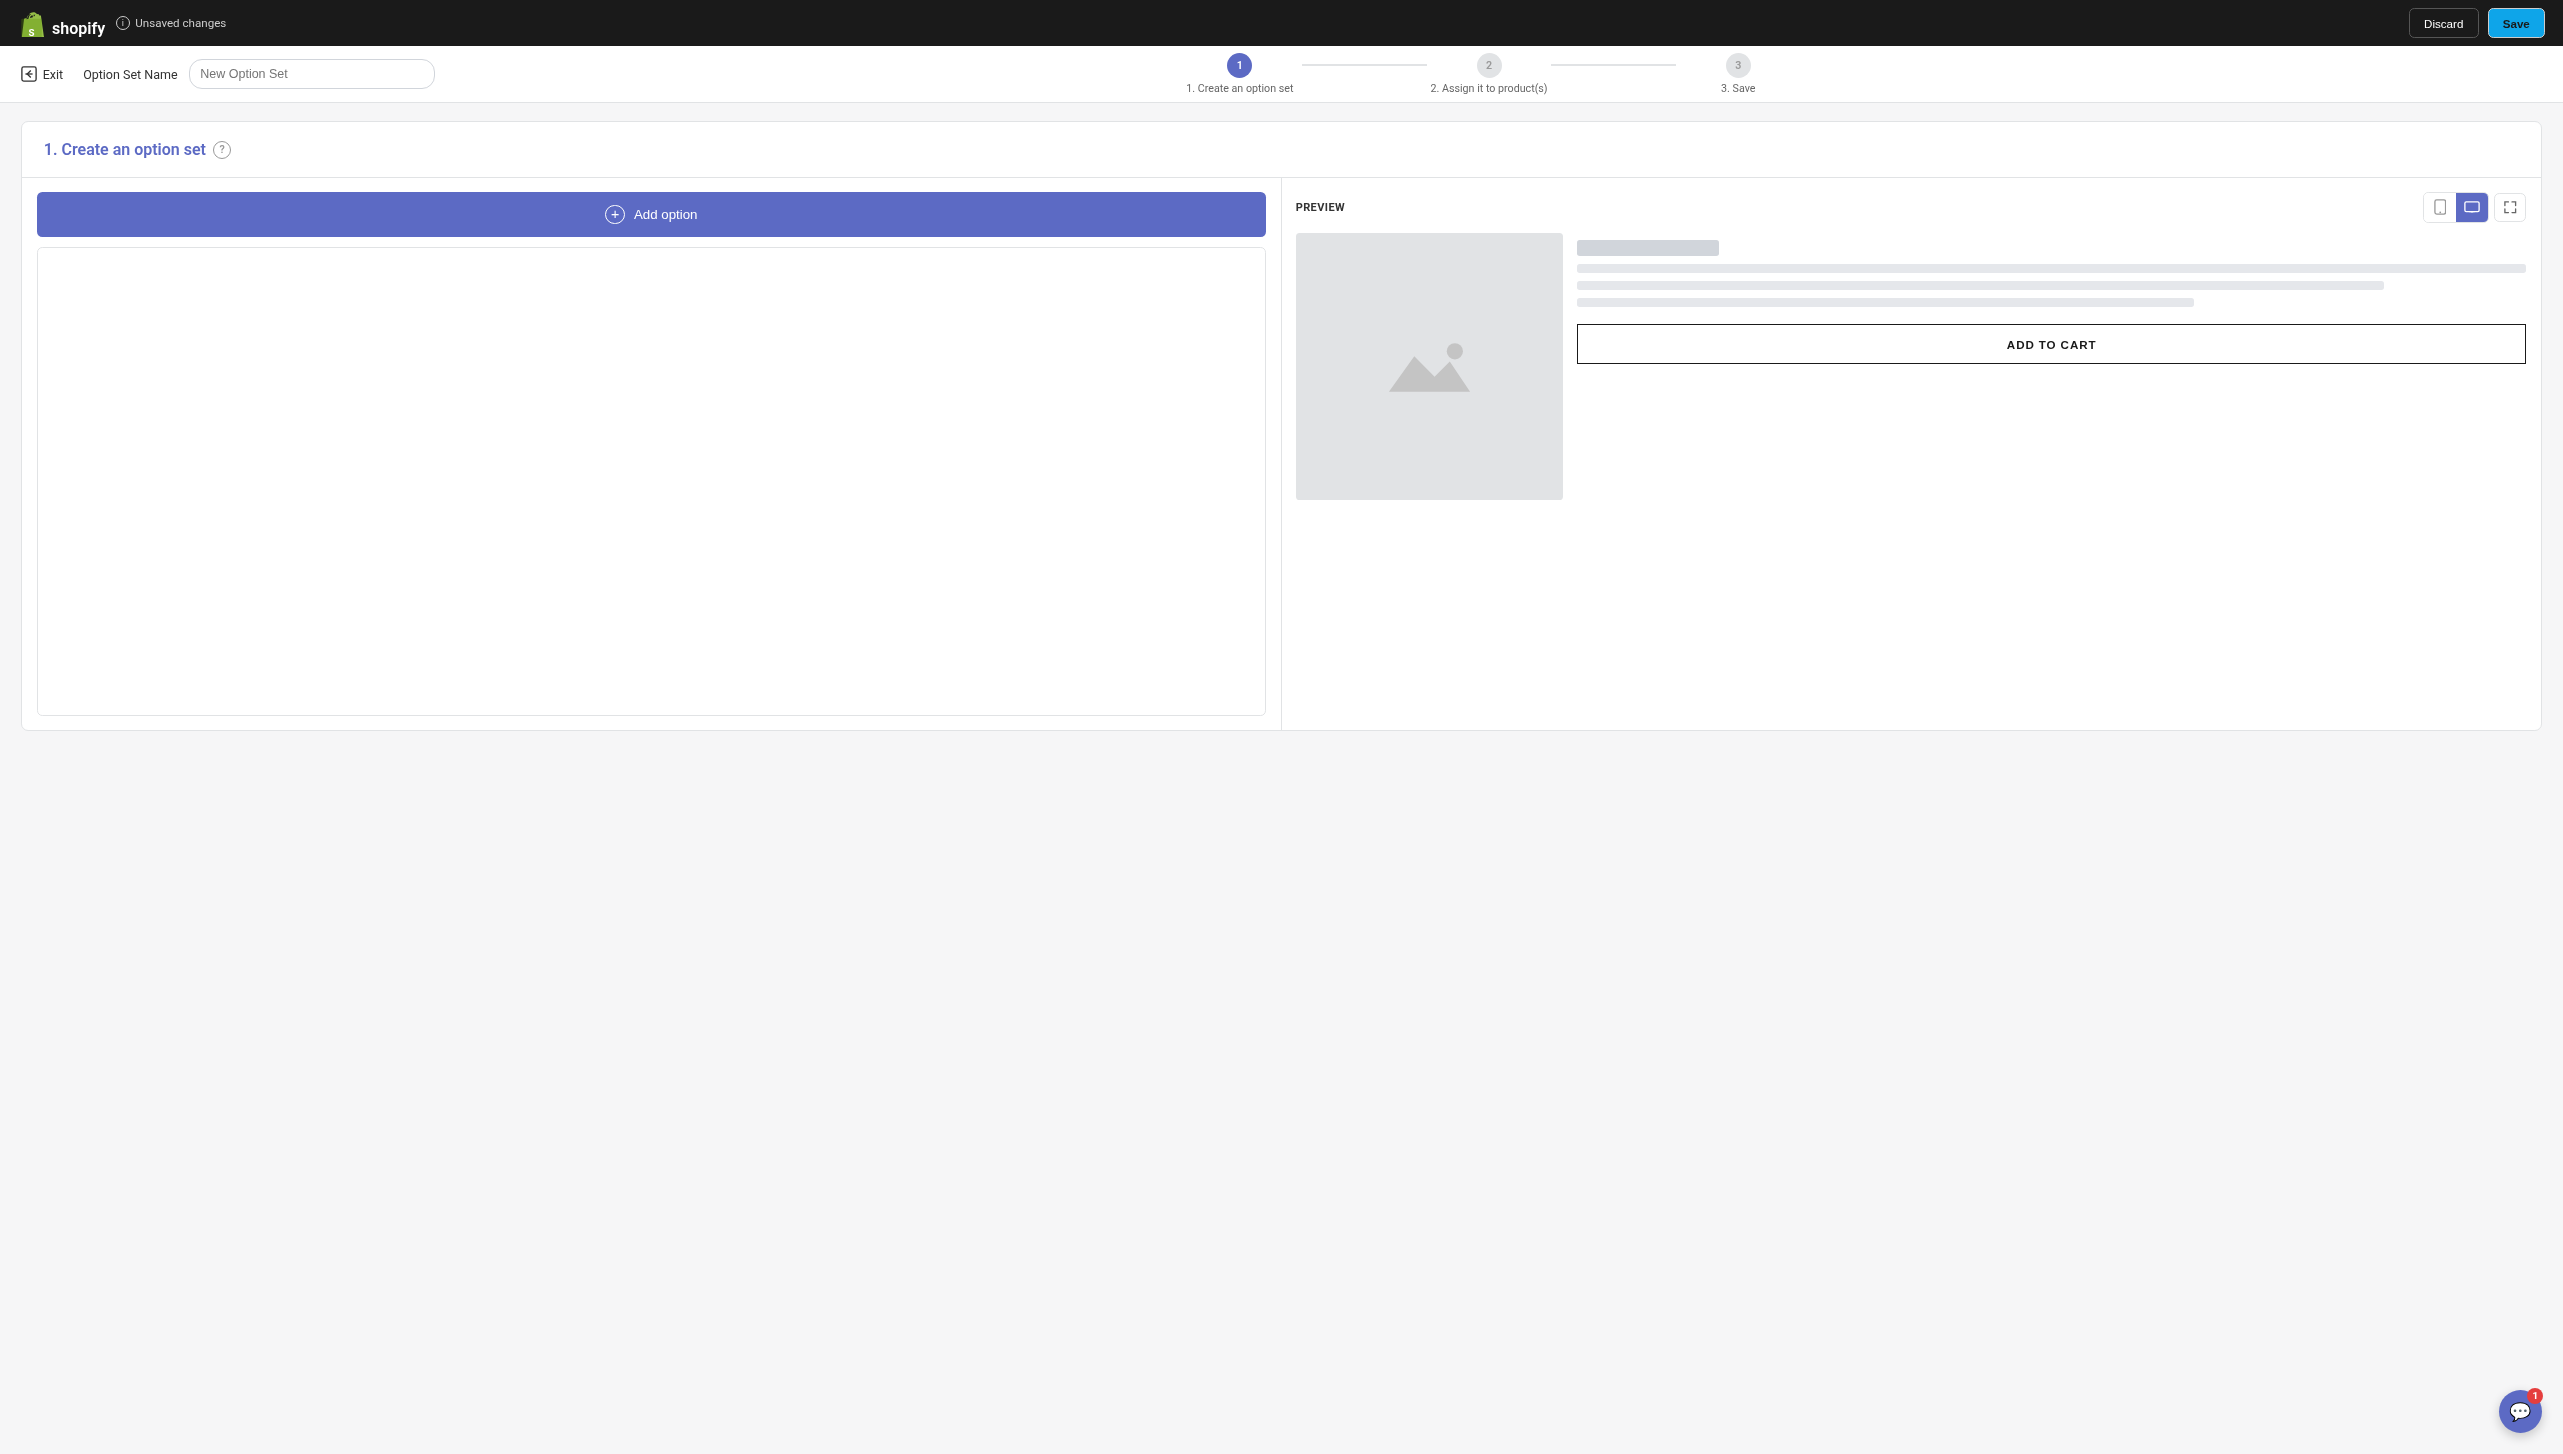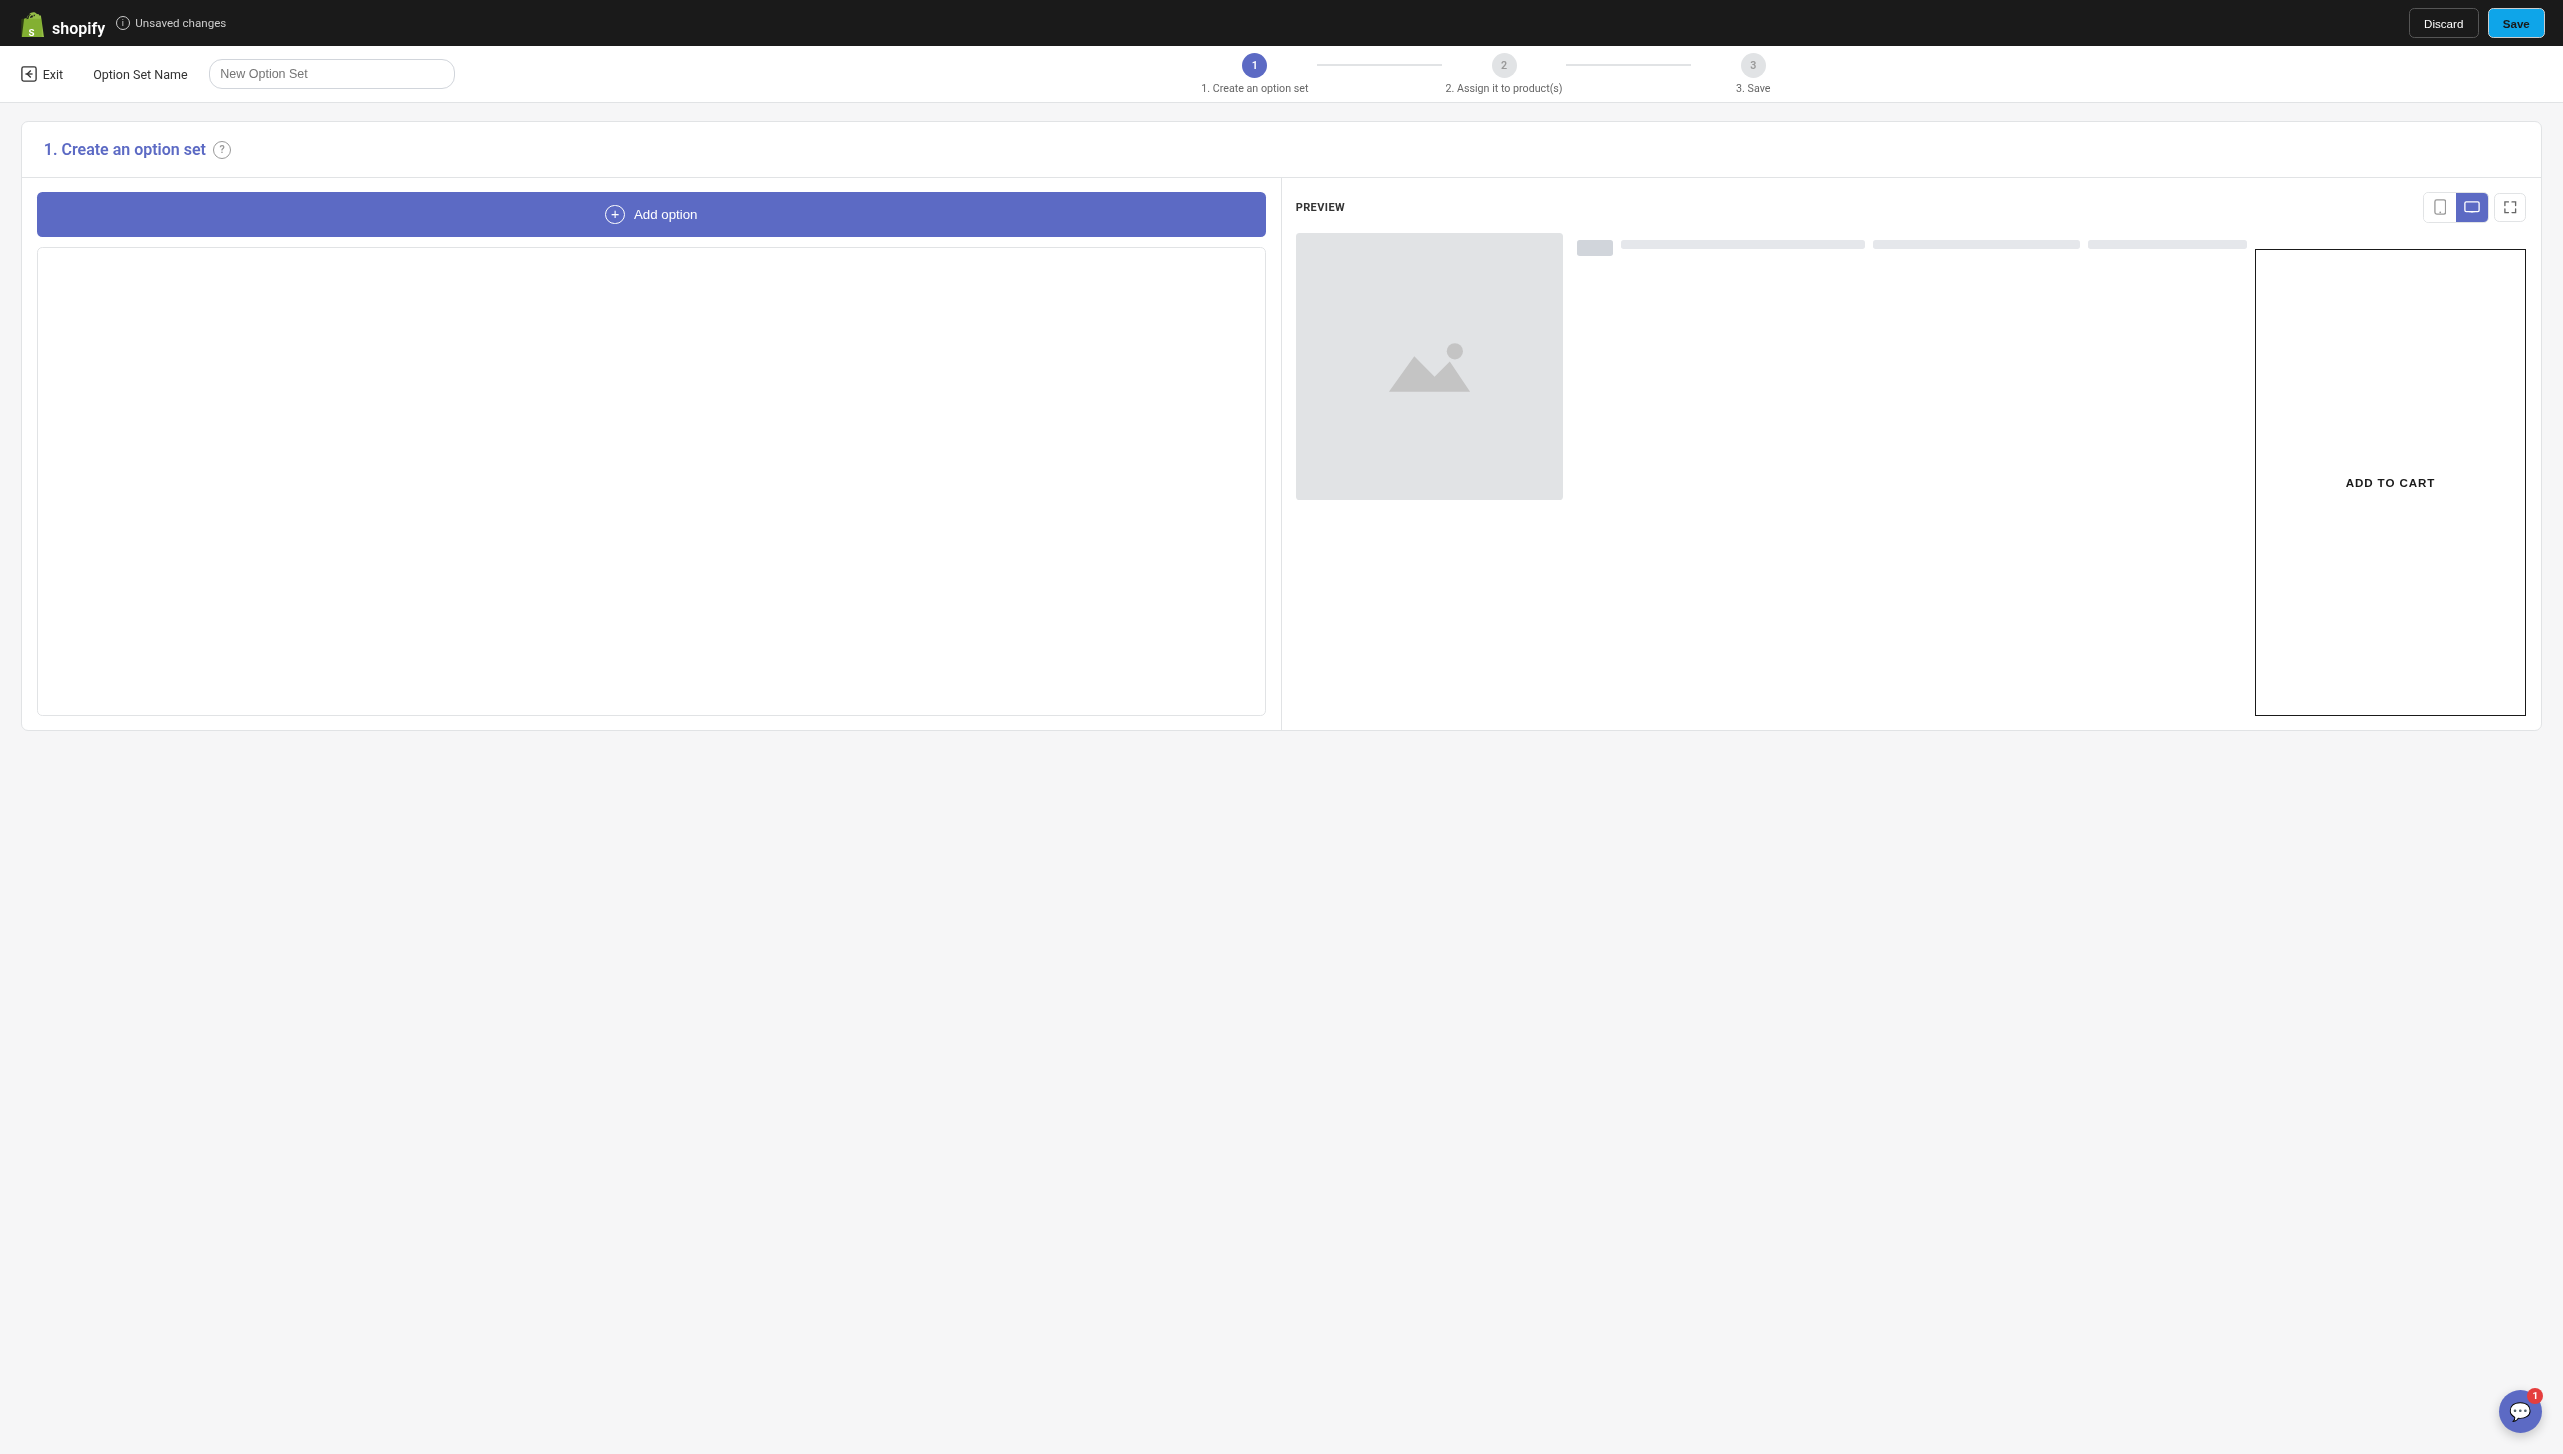--- a/index.html
+++ b/index.html
@@ -78,21 +78,21 @@
     }
 
     
     .subheader {
       background: #fff;
       border-bottom: 0.9px solid #e1e3e5;
       height: 57px;
       display: flex;
       align-items: center;
       padding: 0 21.4px;
-      gap: 12px;
+      gap: 2px;
     }
     .exit-btn {
       display: flex;
       align-items: center;
       gap: 5.3px;
       font-size: 12.5px;
       color: #333;
       cursor: pointer;
       text-decoration: none;
       margin-right: 18px;
@@ -323,21 +323,21 @@
       flex-shrink: 0;
     }
     .preview-image-placeholder svg {
       width: 107px;
       height: 71px;
       fill: #c4c4c4;
     }
     .preview-product-info {
       flex: 1;
       display: flex;
-      flex-direction: row;
+      flex-direction: column;
       gap: 8px;
       padding-top: 7.1px;
     }
     .preview-title-bar {
       height: 16px;
       background: #d1d5db;
       border-radius: 2.7px;
       width: 142px;
     }
     .preview-line {

